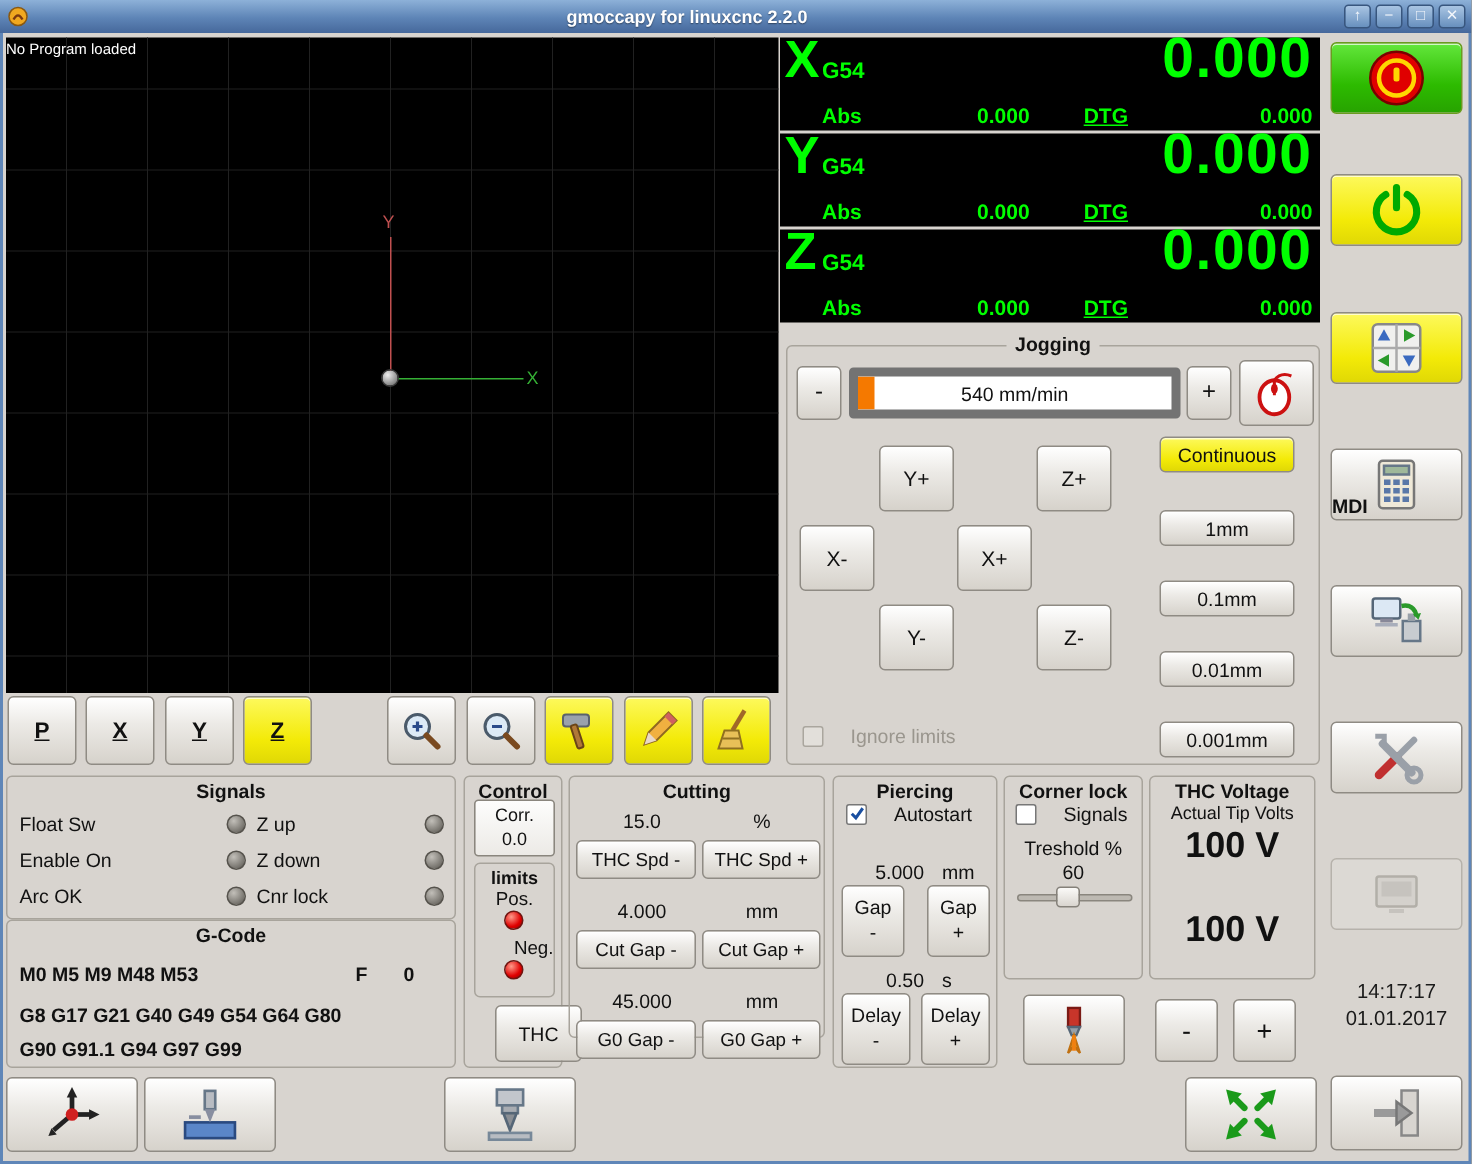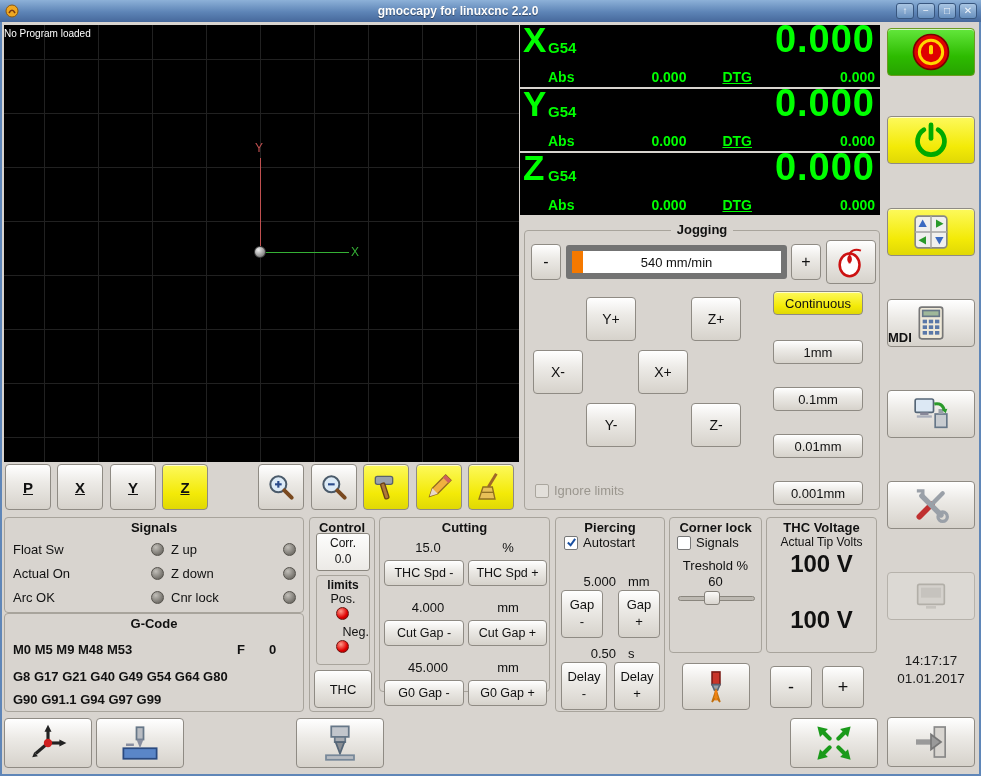--- a/index.html
+++ b/index.html
@@ -30,21 +30,21 @@
   .ftitle { position:absolute; top:2px; left:0; right:0; text-align:center; font-weight:bold;
     font-size:13px; color:#111; }
   .ftitle.float { top:-9px; }
   .ftitle.float span { background:#d8d4cf; padding:0 6px; }
   .lbl { position:absolute; font-size:13px; color:#111; white-space:nowrap; }
   .bold { font-weight:bold; }
   .led { position:absolute; width:13px; height:13px; border-radius:50%; border:1px solid #55524c;
     background:radial-gradient(circle at 35% 30%,#c2bfb9,#716e68 75%); }
   .led.red { background:radial-gradient(circle at 35% 30%,#ff9a8a,var(--led-red,#e00000) 60%,#8e0000);
     border-color:#6e1410; }
-  .cb { position:absolute; display:flex; align-items:center; gap:5px; font-size:13px; color:#111; }
+  .cb { position:absolute; display:flex; align-items:center; gap:18px; font-size:13px; color:#111; }
   .cbbox { width:14px; height:14px; background:#fff; border:1px solid #777; border-radius:2px;
     display:flex; align-items:center; justify-content:center; flex:none; }
   .cb.disabled { color:#9a968e; }
   .cb.disabled .cbbox { background:#e2dfda; border-color:#aaa69e; }
 
   
   #preview { position:absolute; left:4px; top:25px; width:515px; height:437px; background:#000;
     background-image:linear-gradient(to right,#212121 1px,transparent 1px),
                      linear-gradient(to bottom,#212121 1px,transparent 1px);
     background-size:54px 54px; background-position:-14px -20px; }
@@ -358,21 +358,21 @@
         </svg>
     </span>
   </div>
 
   <div class="frame" style="left:4px;top:517px;width:300px;height:96px">
     <div class="ftitle"><span>Signals</span></div>
     <div class="lbl" style="left:8px;top:24px">Float Sw</div>
     <div class="led" style="left:146px;top:25px"></div>
     <div class="lbl" style="left:166px;top:24px">Z up</div>
     <div class="led" style="left:278px;top:25px"></div>
-    <div class="lbl" style="left:8px;top:48px">Actual On</div>
+    <div class="lbl" style="left:8px;top:48px">Enable On</div>
     <div class="led" style="left:146px;top:49px"></div>
     <div class="lbl" style="left:166px;top:48px">Z down</div>
     <div class="led" style="left:278px;top:49px"></div>
     <div class="lbl" style="left:8px;top:72px">Arc OK</div>
     <div class="led" style="left:146px;top:73px"></div>
     <div class="lbl" style="left:166px;top:72px">Cnr lock</div>
     <div class="led" style="left:278px;top:73px"></div>
   </div>
 
   <div class="frame" style="left:4px;top:613px;width:300px;height:99px">
@@ -388,21 +388,21 @@
     <div class="ftitle"><span>Control</span></div>
     <div class="corrbox pre">Corr.
 0.0</div>
     <div class="frame" style="left:6px;top:57px;width:54px;height:90px">
       <div class="ftitle" style="font-size:12px"><span>limits</span></div>
       <div class="lbl" style="left:0;right:0;top:16px;text-align:center;font-size:12.5px">Pos.</div>
       <div class="led red" style="left:19px;top:31px"></div>
       <div class="lbl" style="left:0;right:0;top:49px;text-align:right;font-size:12.5px">Neg.</div>
       <div class="led red" style="left:19px;top:64px"></div>
     </div>
-    <div class="btn" style="left:4px;top:152px;width:58px;height:38px">THC</div>
+    <div class="btn" style="left:20px;top:152px;width:58px;height:38px">THC</div>
   </div>
 
   <div class="frame" style="left:379px;top:517px;width:171px;height:175px">
     <div class="ftitle"><span>Cutting</span></div>
     <div class="lbl" style="left:18px;top:22px;width:60px;text-align:center">15.0</div>
     <div class="lbl" style="left:106px;top:22px;width:44px;text-align:center">%</div>
     <div class="btn" style="left:4px;top:42px;width:80px;height:26px;font-size:12.5px">THC Spd -</div>
     <div class="btn" style="left:88px;top:42px;width:79px;height:26px;font-size:12.5px">THC Spd +</div>
     <div class="lbl" style="left:18px;top:82px;width:60px;text-align:center">4.000</div>
     <div class="lbl" style="left:106px;top:82px;width:44px;text-align:center">mm</div>

